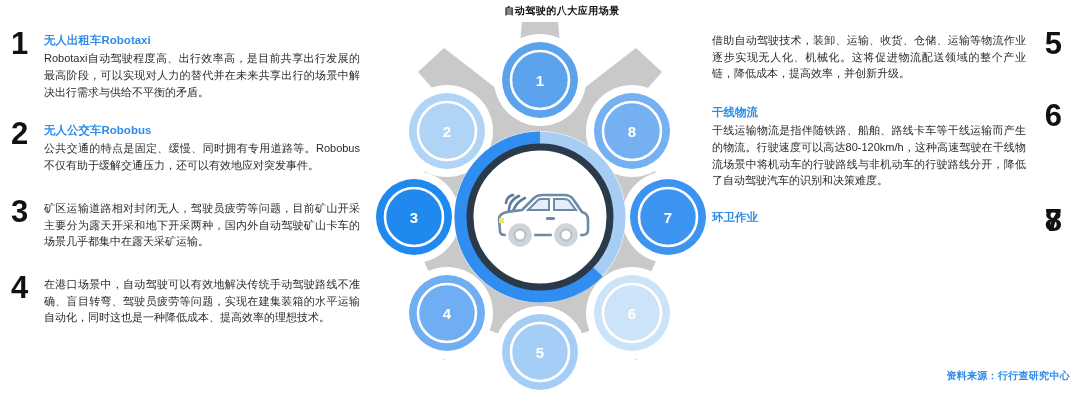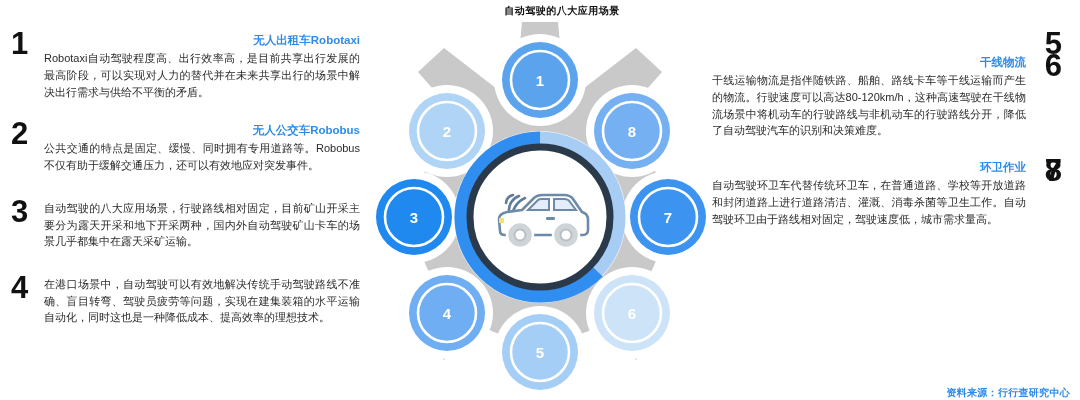--- a/index.html
+++ b/index.html
@@ -60,21 +60,20 @@
   }
   .col-left .item-number  { left: 3px; }
   .col-right .item-number { right: 2px; }
 
   .item-heading {
     font-size: 11.5px;
     font-weight: bold;
     color: #2E8CE8;
     line-height: 1.4;
     margin-bottom: 2px;
-    text-align: right;
   }
 
   .item-body {
     font-size: 11px;
     color: #2b2b2b;
     line-height: 1.52;
     text-align: justify;
     font-weight: 500;
   }
 
@@ -100,21 +99,21 @@
     font-family: "Liberation Sans", "DejaVu Sans", sans-serif;
     font-size: 15px;
     font-weight: bold;
     fill: #ffffff;
   }
 
   
   .source-note {
     position: absolute;
     right: 10px;
-    bottom: 0;
+    bottom: 17px;
     font-size: 10px;
     font-weight: bold;
     color: #2E8CE8;
     letter-spacing: 0.3px;
   }
 </style>
 </head>
 <body>
 
 <div id="page">
@@ -130,21 +129,21 @@
     </div>
 
     <div class="item">
       <div class="item-number">2</div>
       <div class="item-heading">无人公交车Robobus</div>
       <div class="item-body">公共交通的特点是固定、缓慢、同时拥有专用道路等。Robobus不仅有助于缓解交通压力，还可以有效地应对突发事件。</div>
     </div>
 
     <div class="item">
       <div class="item-number">3</div>
-      <div class="item-body">自动驾驶的八大应用场景，行驶路线相对固定，目前矿山开采主要分为露天开采和地下开采两种，国内外自动驾驶矿山卡车的场景几乎都集中在露天采矿运输。</div>
+      <div class="item-body">矿区运输道路相对封闭无人，驾驶员疲劳等问题，目前矿山开采主要分为露天开采和地下开采两种，国内外自动驾驶矿山卡车的场景几乎都集中在露天采矿运输。</div>
     </div>
 
     <div class="item">
       <div class="item-number">4</div>
       <div class="item-body">在港口场景中，自动驾驶可以有效地解决传统手动驾驶路线不准确、盲目转弯、驾驶员疲劳等问题，实现在建集装箱的水平运输自动化，同时这也是一种降低成本、提高效率的理想技术。</div>
     </div>
 
   </div>
 
   <div class="center-graphic">
@@ -254,35 +253,35 @@
         <text class="node-num" x="260" y="123" text-anchor="middle">8</text>
       </g>
 
     </svg>
   </div>
 
   <div class="col col-right">
 
     <div class="item">
       <div class="item-number">5</div>
+      <div class="item-body">借助自动驾驶技术，装卸、运输、收货、仓储、运输等物流作业逐步实现无人化、机械化。这将促进物流配送领域的整个产业链，降低成本，提高效率，并创新升级。</div>
     </div>
 
     <div class="item">
       <div class="item-number">6</div>
       <div class="item-heading">干线物流</div>
       <div class="item-body">干线运输物流是指伴随铁路、船舶、路线卡车等干线运输而产生的物流。行驶速度可以高达80-120km/h，这种高速驾驶在干线物流场景中将机动车的行驶路线与非机动车的行驶路线分开，降低了自动驾驶汽车的识别和决策难度。</div>
     </div>
 
     <div class="item">
       <div class="item-number">7</div>
     </div>
 
     <div class="item">
       <div class="item-number">8</div>
       <div class="item-heading">环卫作业</div>
-      <div class="item-body">自动驾驶环卫车代替传统环卫车，在普通道路、学校等开放道路和封闭道路上进行道路清洁、灌溉、消毒杀菌等卫生工作。自动驾驶环卫由于路线相对固定，驾驶速度低，城市需求量高。</div>
     </div>
 
   </div>
 
   <div class="source-note">资料来源：行行查研究中心</div>
 
 </div>
 
 </body></html>

